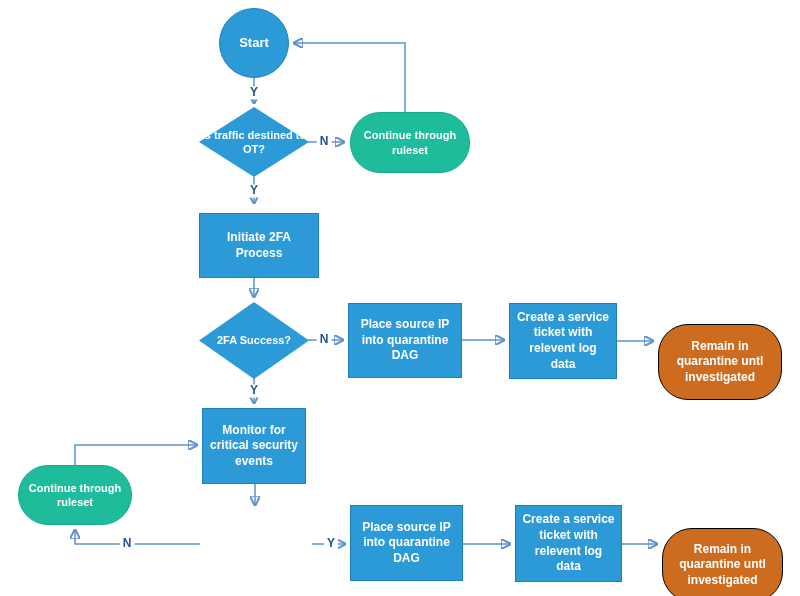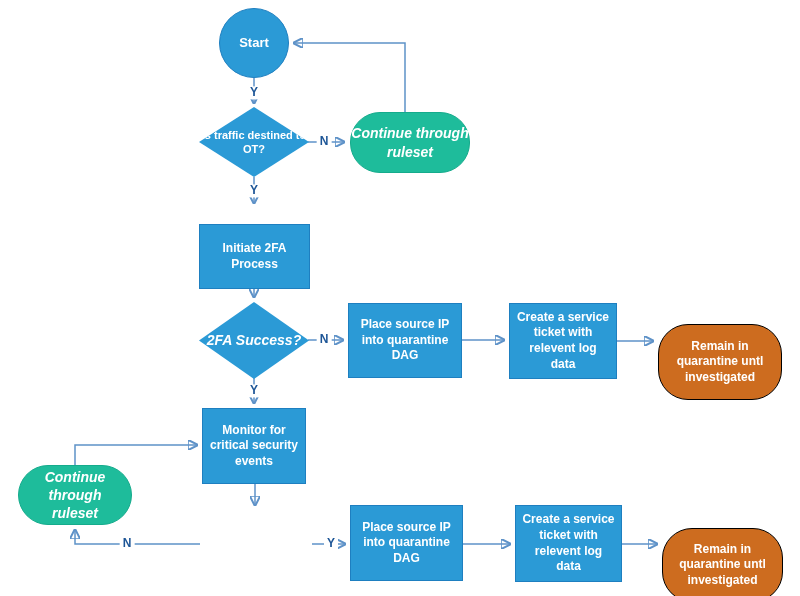--- a/index.html
+++ b/index.html
@@ -46,21 +46,21 @@
   .circle { background: #2b9ad6; border: 1px solid #1e7fc0; border-radius: 50%; font-size: 13px; }
   .diamond {
     background: #2b9ad6;
     clip-path: polygon(50% 0%, 100% 50%, 50% 100%, 0% 50%);
   }
   .pill   { border-radius: 30px; }
   .green  { background: #1ebc9b; border: 1px solid #15ab8c; }
   .orange { background: #cd6c1f; border: 1px solid #000000; margin-top: 22px; }
 
   .fs11   { font-size: 11px; }
-  .fs12-5 { font-size: 14px; font-style: italic; }
+  .fs12-5 { font-size: 11px; }
 
   .edge-label {
     position: absolute;
     transform: translate(-50%, -50%);
     background: #ffffff;
     color: #1d5596;
     font-weight: bold;
     font-size: 12px;
     padding: 0 3px;
     line-height: 1.1;
@@ -101,21 +101,21 @@
   <div class="node diamond fs11" style="left:199px; top:107px; width:110px; height:70px;">
     <span class="node-label">Is traffic destined to
 OT?</span>
   </div>
 
   <div class="node pill green fs12-5" style="left:350px; top:112px; width:120px; height:61px;">
     <span class="node-label">Continue through
 ruleset</span>
   </div>
 
-  <div class="node rect" style="left:199px; top:224px; width:111px; height:65px;">
+  <div class="node rect" style="left:199px; top:213px; width:120px; height:65px;">
     <span class="node-label">Initiate 2FA
 Process</span>
   </div>
 
   <div class="node diamond fs12-5" style="left:199px; top:302px; width:110px; height:77px;">
     <span class="node-label">2FA Success?</span>
   </div>
 
   <div class="node rect" style="left:348px; top:303px; width:114px; height:75px;">
     <span class="node-label">Place source IP

